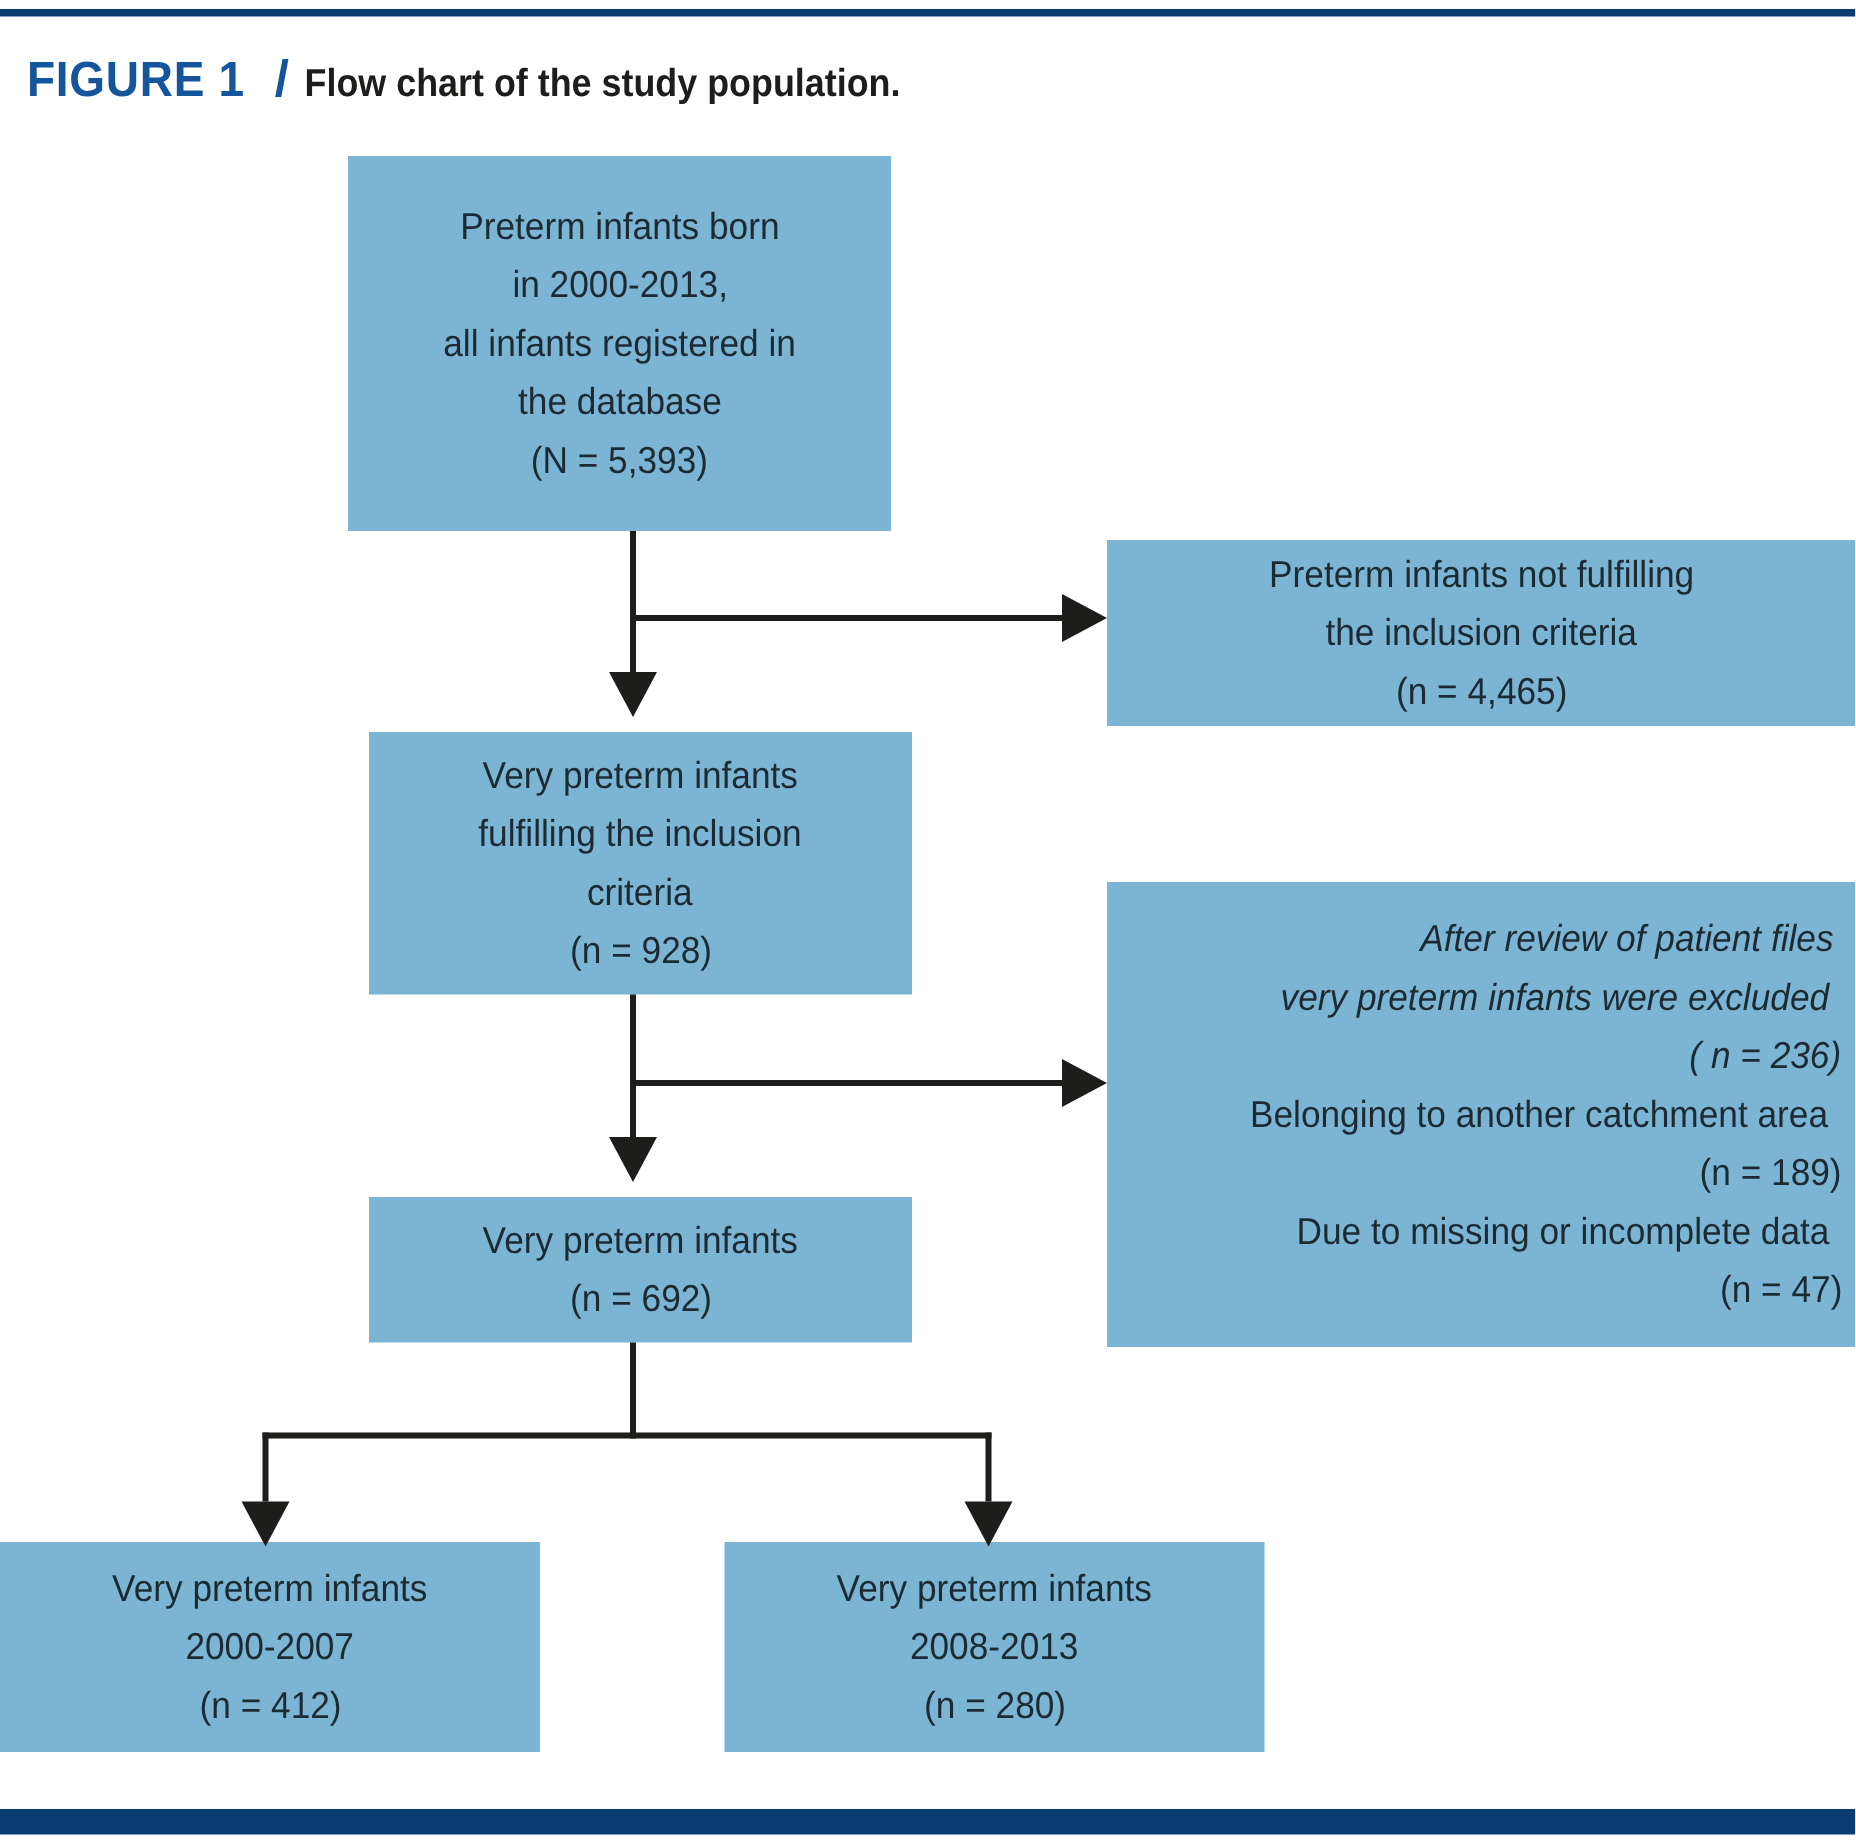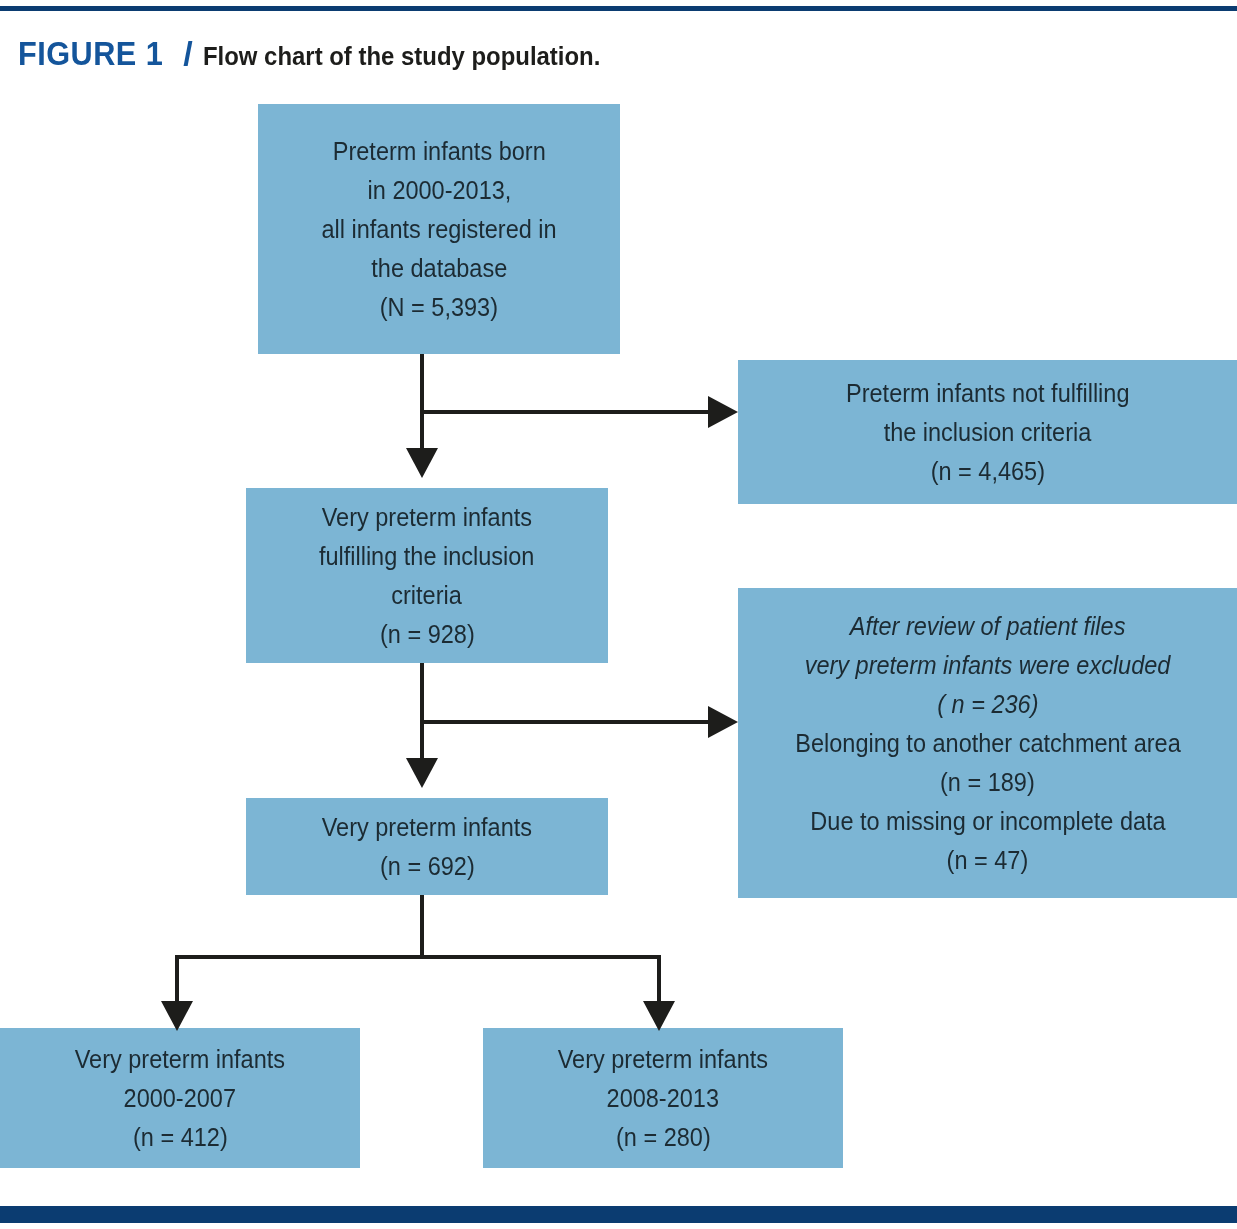--- a/index.html
+++ b/index.html
@@ -127,42 +127,42 @@
 <div id="page">
 
   <div class="rule-top"></div>
 
   <div class="caption">
     <span class="caption-label">FIGURE 1</span>
     <span class="caption-slash">/</span>
     <span class="caption-text">Flow chart of the study population.</span>
   </div>
 
-  <div class="node" style="left:258px; top:104px; width:362px; height:250px;">
+  <div class="node" style="left:232px; top:104px; width:362px; height:250px;">
     <div class="line">Preterm infants born</div>
     <div class="line">in 2000-2013,</div>
     <div class="line">all infants registered in</div>
     <div class="line">the database</div>
     <div class="line">(N = 5,393)</div>
   </div>
 
-  <div class="node" style="left:738px; top:360px; width:499px; height:144px;">
+  <div class="node" style="left:738px; top:360px; width:499px; height:124px;">
     <div class="line">Preterm infants not fulfilling</div>
     <div class="line">the inclusion criteria</div>
     <div class="line">(n = 4,465)</div>
   </div>
 
   <div class="node" style="left:246px; top:488px; width:362px; height:175px;">
     <div class="line">Very preterm infants</div>
     <div class="line">fulfilling the inclusion</div>
     <div class="line">criteria</div>
     <div class="line">(n = 928)</div>
   </div>
 
-  <div class="node" style="left:738px; top:588px; width:499px; height:310px;">
+  <div class="node" style="left:738px; top:588px; width:499px; height:310px;align-items:flex-end;">
     <div class="line italic">After review of patient files</div>
     <div class="line italic">very preterm infants were excluded</div>
     <div class="line italic">( n = 236)</div>
     <div class="line">Belonging to another catchment area</div>
     <div class="line">(n = 189)</div>
     <div class="line">Due to missing or incomplete data</div>
     <div class="line">(n = 47)</div>
   </div>
 
   <div class="node" style="left:246px; top:798px; width:362px; height:97px;">

